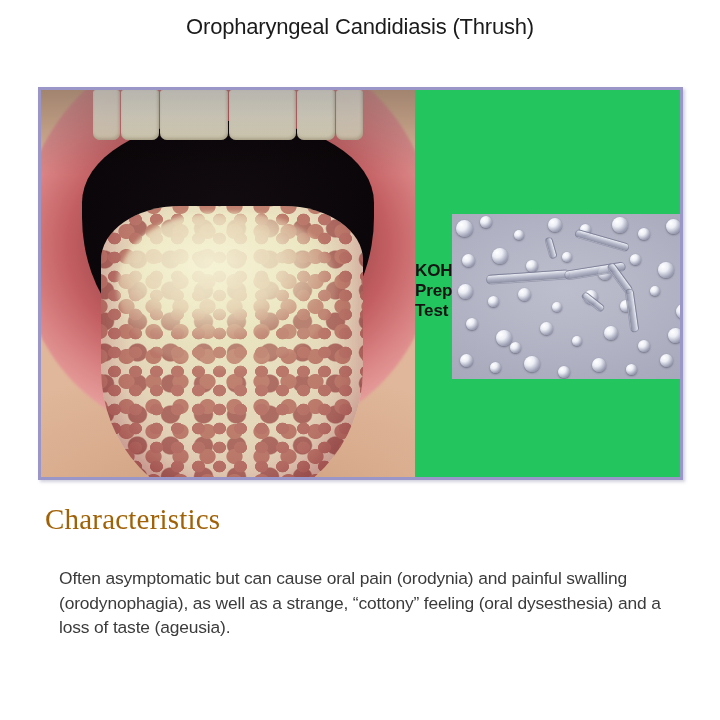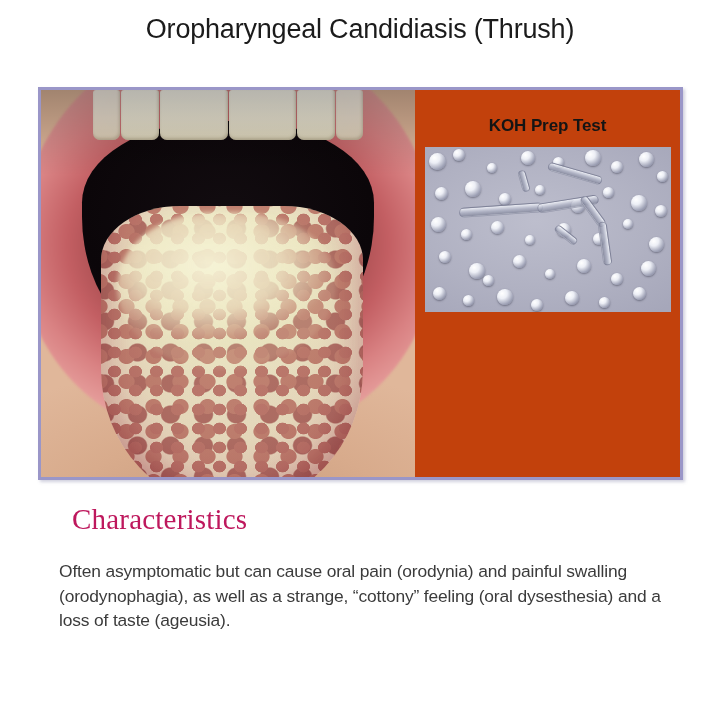--- a/index.html
+++ b/index.html
@@ -17,21 +17,21 @@
   }
 
   
   .page-title {
     position: absolute;
     left: 0;
     top: 14px;
     width: 720px;
     text-align: center;
     font-family: "Liberation Sans", sans-serif;
-    font-size: 27px;
+    font-size: 22px;
     font-weight: 400;
     letter-spacing: -0.2px;
     color: #1b1b1b;
     white-space: nowrap;
   }
 
   
   .figure-frame {
     position: absolute;
     left: 38px;
@@ -150,23 +150,23 @@
   .photo-shadow-top {
     position: absolute;
     left: 0; top: 0; right: 0; height: 22%;
     background: linear-gradient(180deg, rgba(0,0,0,0.28) 0%, rgba(0,0,0,0) 100%);
   }
 
   
   .koh-panel {
     position: relative;
     flex: 1;
-    background: #c2410c;
+    background: #22c55e;
     display: flex;
-    flex-direction: column;
+    flex-direction: row;
     align-items: center;
     padding-top: 26px;
     box-sizing: border-box;
   }
   .koh-title {
     font-family: "Liberation Sans", sans-serif;
     font-size: 17px;
     font-weight: 700;
     color: #141414;
     letter-spacing: -0.1px;
@@ -214,40 +214,40 @@
     line-height: 1.32;
     color: #1a1a1a;
     text-align: center;
     margin-top: 14px;
     padding: 0 12px;
   }
 
   
   .char-heading {
     position: absolute;
-    left: 72px;
+    left: 45px;
     top: 503px;
     font-family: "Liberation Serif", serif;
     font-size: 29px;
     font-weight: 400;
-    color: #be185d;
+    color: #a16207;
     letter-spacing: 0.2px;
   }
   .char-body {
     position: absolute;
     left: 59px;
     top: 549px;
     width: 612px;
   }
   .char-para {
     font-family: "Liberation Sans", sans-serif;
     font-size: 17.4px;
     line-height: 1.42;
     color: #3b3b3b;
-    margin: 10px 0 14px 0;
+    margin: 17px 0 14px 0;
     letter-spacing: -0.15px;
   }
 </style>
 </head>
 <body>
 
 <div class="page-title">Oropharyngeal Candidiasis (Thrush)</div>
 
 <div class="figure-frame">
 

